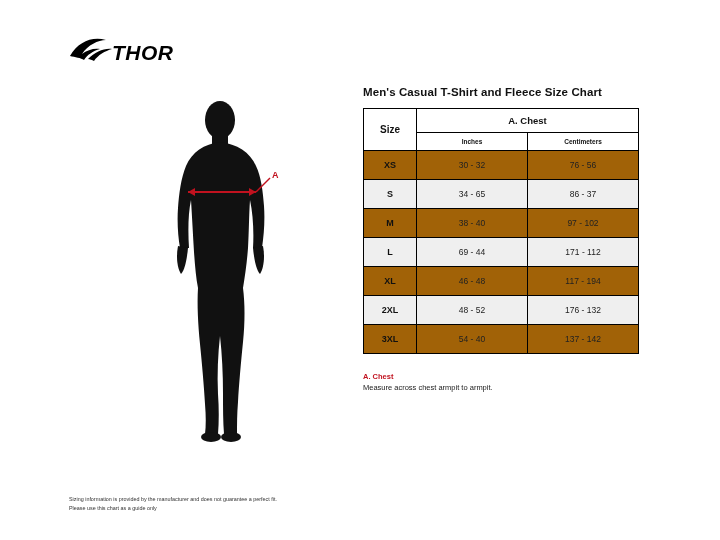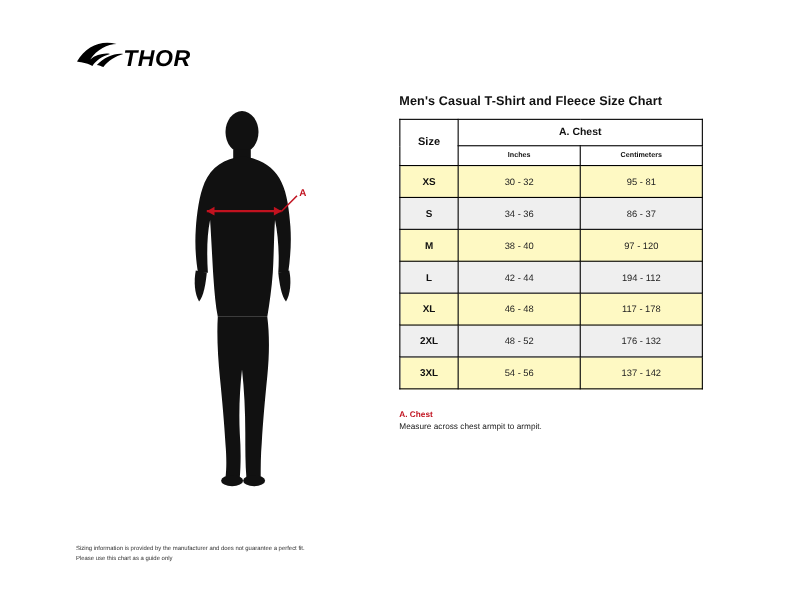--- a/index.html
+++ b/index.html
@@ -94,21 +94,21 @@
     font-weight: bold;
     color: #111;
     padding: 9px 2px;
   }
   td.val-cell {
     font-size: 8.5px;
     color: #222;
     padding: 0 2px;
   }
   tr.shaded td { background: #efefef; }
-  tr.plain td { background: #fef9c3; }
+  tr.plain td { background: #a16207; }
 
   .howto {
     margin-top: 18px;
   }
   .howto-title {
     font-size: 11.5px;
     font-weight: bold;
     color: #111;
     margin: 0 0 9px 0;
   }
@@ -222,50 +222,50 @@
         </tr>
         <tr>
           <th class="th-unit">Inches</th>
           <th class="th-unit">Centimeters</th>
         </tr>
       </thead>
       <tbody>
         <tr class="plain">
           <td class="size-cell">XS</td>
           <td class="val-cell">30 - 32</td>
-          <td class="val-cell">95 - 81</td>
+          <td class="val-cell">76 - 56</td>
         </tr>
         <tr class="shaded">
           <td class="size-cell">S</td>
-          <td class="val-cell">34 - 36</td>
+          <td class="val-cell">34 - 65</td>
           <td class="val-cell">86 - 37</td>
         </tr>
         <tr class="plain">
           <td class="size-cell">M</td>
           <td class="val-cell">38 - 40</td>
-          <td class="val-cell">97 - 120</td>
+          <td class="val-cell">97 - 102</td>
         </tr>
         <tr class="shaded">
           <td class="size-cell">L</td>
-          <td class="val-cell">42 - 44</td>
-          <td class="val-cell">194 - 112</td>
+          <td class="val-cell">69 - 44</td>
+          <td class="val-cell">171 - 112</td>
         </tr>
         <tr class="plain">
           <td class="size-cell">XL</td>
           <td class="val-cell">46 - 48</td>
-          <td class="val-cell">117 - 178</td>
+          <td class="val-cell">117 - 194</td>
         </tr>
         <tr class="shaded">
           <td class="size-cell">2XL</td>
           <td class="val-cell">48 - 52</td>
           <td class="val-cell">176 - 132</td>
         </tr>
         <tr class="plain">
           <td class="size-cell">3XL</td>
-          <td class="val-cell">54 - 56</td>
+          <td class="val-cell">54 - 40</td>
           <td class="val-cell">137 - 142</td>
         </tr>
       </tbody>
     </table>
 
     <div class="howto">
       <p class="howto-label">A. Chest</p>
       <p class="howto-text">Measure across chest armpit to armpit.</p>
     </div>
   </div>

